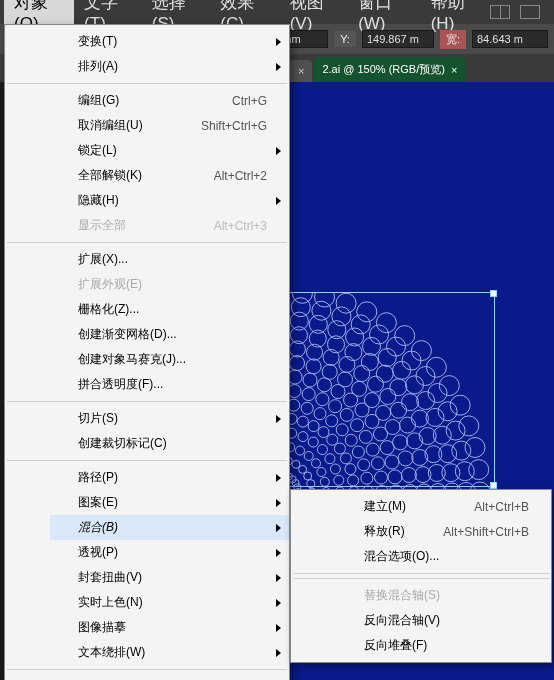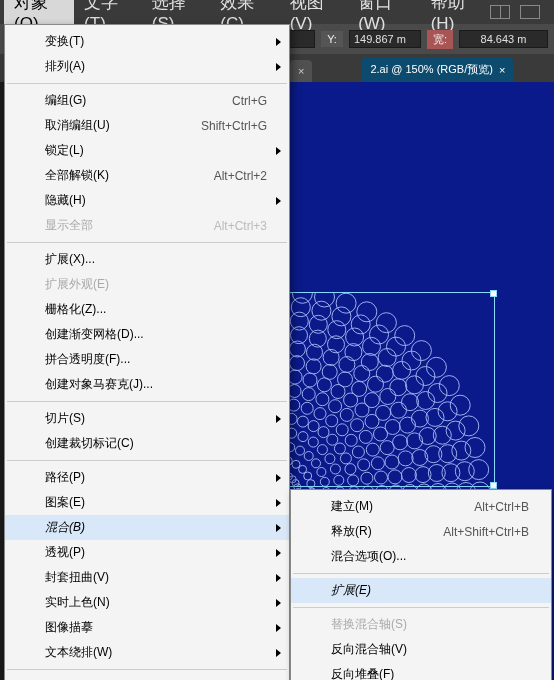--- a/index.html
+++ b/index.html
@@ -12,32 +12,32 @@
 .menubar-icon { width: 20px; height: 14px; border: 1px solid #888; display: inline-block; }
 .menubar-icon.split { position: relative; }
 .menubar-icon.split::after { content: ""; position: absolute; left: 50%; top: 0; bottom: 0; width: 1px; background: #888; }
 
 .toolbar { height: 30px; background: #4a4a4a; display: flex; align-items: center; padding: 0 6px; gap: 6px; font-size: 11px; color: #ccc; }
 .tool-field { background: #2a2a2a; border: 1px solid #1a1a1a; color: #e0e0e0; padding: 2px 4px; width: 60px; font-size: 11px; }
 .tool-label-box { background: #555; color: #eee; padding: 2px 6px; font-size: 11px; }
 
 .tabbar { height: 28px; background: #3a3a3a; display: flex; align-items: flex-end; padding-left: 290px; }
 .tab { background: #505050; color: #ccc; font-size: 11px; padding: 5px 8px; border-top-left-radius: 4px; border-top-right-radius: 4px; display: flex; align-items: center; gap: 6px; margin-right: 2px; }
-.tab.active { background: #0c4a6e; color: #fff; margin-left: 48px; }
+.tab.active { background: #14532d; color: #fff; }
 
 .canvas { position: absolute; left: 290px; top: 82px; right: 0; bottom: 0; background: #0a1a8a; overflow: hidden; }
 .bbox { position: absolute; left: -10px; top: 210px; width: 215px; height: 195px; border: 1px solid #88d8ff; }
 .bbox::before, .bbox::after { content: ""; position: absolute; width: 5px; height: 5px; background: #fff; border: 1px solid #88d8ff; }
 .bbox::before { top: -3px; right: -3px; }
 .bbox::after { bottom: -3px; right: -3px; }
 .artshape { position: absolute; left: -10px; top: 210px; width: 220px; height: 195px; }
 .artshape svg { display: block; }
 
 .menu { position: absolute; top: 24px; left: 4px; width: 286px; background: #f4f4f4; border: 1px solid #888; box-shadow: 3px 3px 8px rgba(0,0,0,.4); font-size: 12px; color: #000; padding: 4px 0; }
-.menu-item { display: flex; align-items: center; padding: 4px 22px 4px 40px; cursor: pointer; position: relative; white-space: nowrap; }
+.menu-item { display: flex; align-items: center; padding: 4px 22px 4px 28px; cursor: pointer; position: relative; white-space: nowrap; margin-left: 45px; }
 .menu-item.disabled { color: #aaa; }
 .menu-item.highlighted { background: #d8e8f8; font-style: italic; }
 .menu-shortcut { margin-left: auto; color: #555; font-size: 12px; }
 .menu-item.disabled .menu-shortcut { color: #bbb; }
 .menu-arrow { position: absolute; right: 8px; top: 50%; transform: translateY(-50%); width: 0; height: 0; border-left: 5px solid #000; border-top: 4px solid transparent; border-bottom: 4px solid transparent; }
 .menu-sep { height: 1px; background: #ccc; margin: 4px 2px; }
 
 .submenu { position: absolute; top: 489px; left: 290px; width: 262px; background: #f4f4f4; border: 1px solid #888; box-shadow: 3px 3px 8px rgba(0,0,0,.4); font-size: 12px; color: #000; padding: 4px 0; }
 </style>
 </head>
@@ -56,21 +56,21 @@
     <span class="menubar-icon"></span>
   </div>
 </div>
 
 <div class="toolbar">
   <div style="flex:1"></div>
   <input class="tool-field" value="2 mm" style="">
   <span class="tool-label-box">Y:</span>
   <input class="tool-field" style="width: 72px;" value="149.867 m">
   <span class="tool-label-box" style="background:#a55">宽:</span>
-  <input class="tool-field" style="width: 89px; text-align: center;" value="84.643 m">
+  <input class="tool-field" style="width: 76px;" value="84.643 m">
 </div>
 
 <div class="tabbar">
   <div class="tab">
     <span>×</span>
   </div>
   <div class="tab active">
     <span>2.ai @ 150% (RGB/预览)</span>
     <span>×</span>
   </div>
@@ -298,24 +298,24 @@
     <div class="menu-item disabled">
       <span>扩展外观(E)</span>
     </div>
     <div class="menu-item">
       <span>栅格化(Z)...</span>
     </div>
     <div class="menu-item">
       <span>创建渐变网格(D)...</span>
     </div>
     <div class="menu-item">
+      <span>创建对象马赛克(J)...</span>
+    </div>
+    <div class="menu-item">
       <span>拼合透明度(F)...</span>
-    </div>
-    <div class="menu-item">
-      <span>创建对象马赛克(J)...</span>
     </div>
     <div class="menu-sep"></div>
     <div class="menu-item">
       <span>切片(S)</span>
       <span class="menu-arrow"></span>
     </div>
     <div class="menu-item">
       <span>创建裁切标记(C)</span>
     </div>
     <div class="menu-sep"></div>
@@ -362,23 +362,20 @@
       <span class="menu-shortcut">Alt+Ctrl+B</span>
     </div>
     <div class="menu-item">
       <span>释放(R)</span>
       <span class="menu-shortcut">Alt+Shift+Ctrl+B</span>
     </div>
     <div class="menu-item">
       <span>混合选项(O)...</span>
     </div>
     <div class="menu-sep"></div>
-    <div class="menu-item highlighted">
-      <span>扩展(E)</span>
-    </div>
     <div class="menu-sep"></div>
     <div class="menu-item disabled">
       <span>替换混合轴(S)</span>
     </div>
     <div class="menu-item">
       <span>反向混合轴(V)</span>
     </div>
     <div class="menu-item">
       <span>反向堆叠(F)</span>
     </div>

